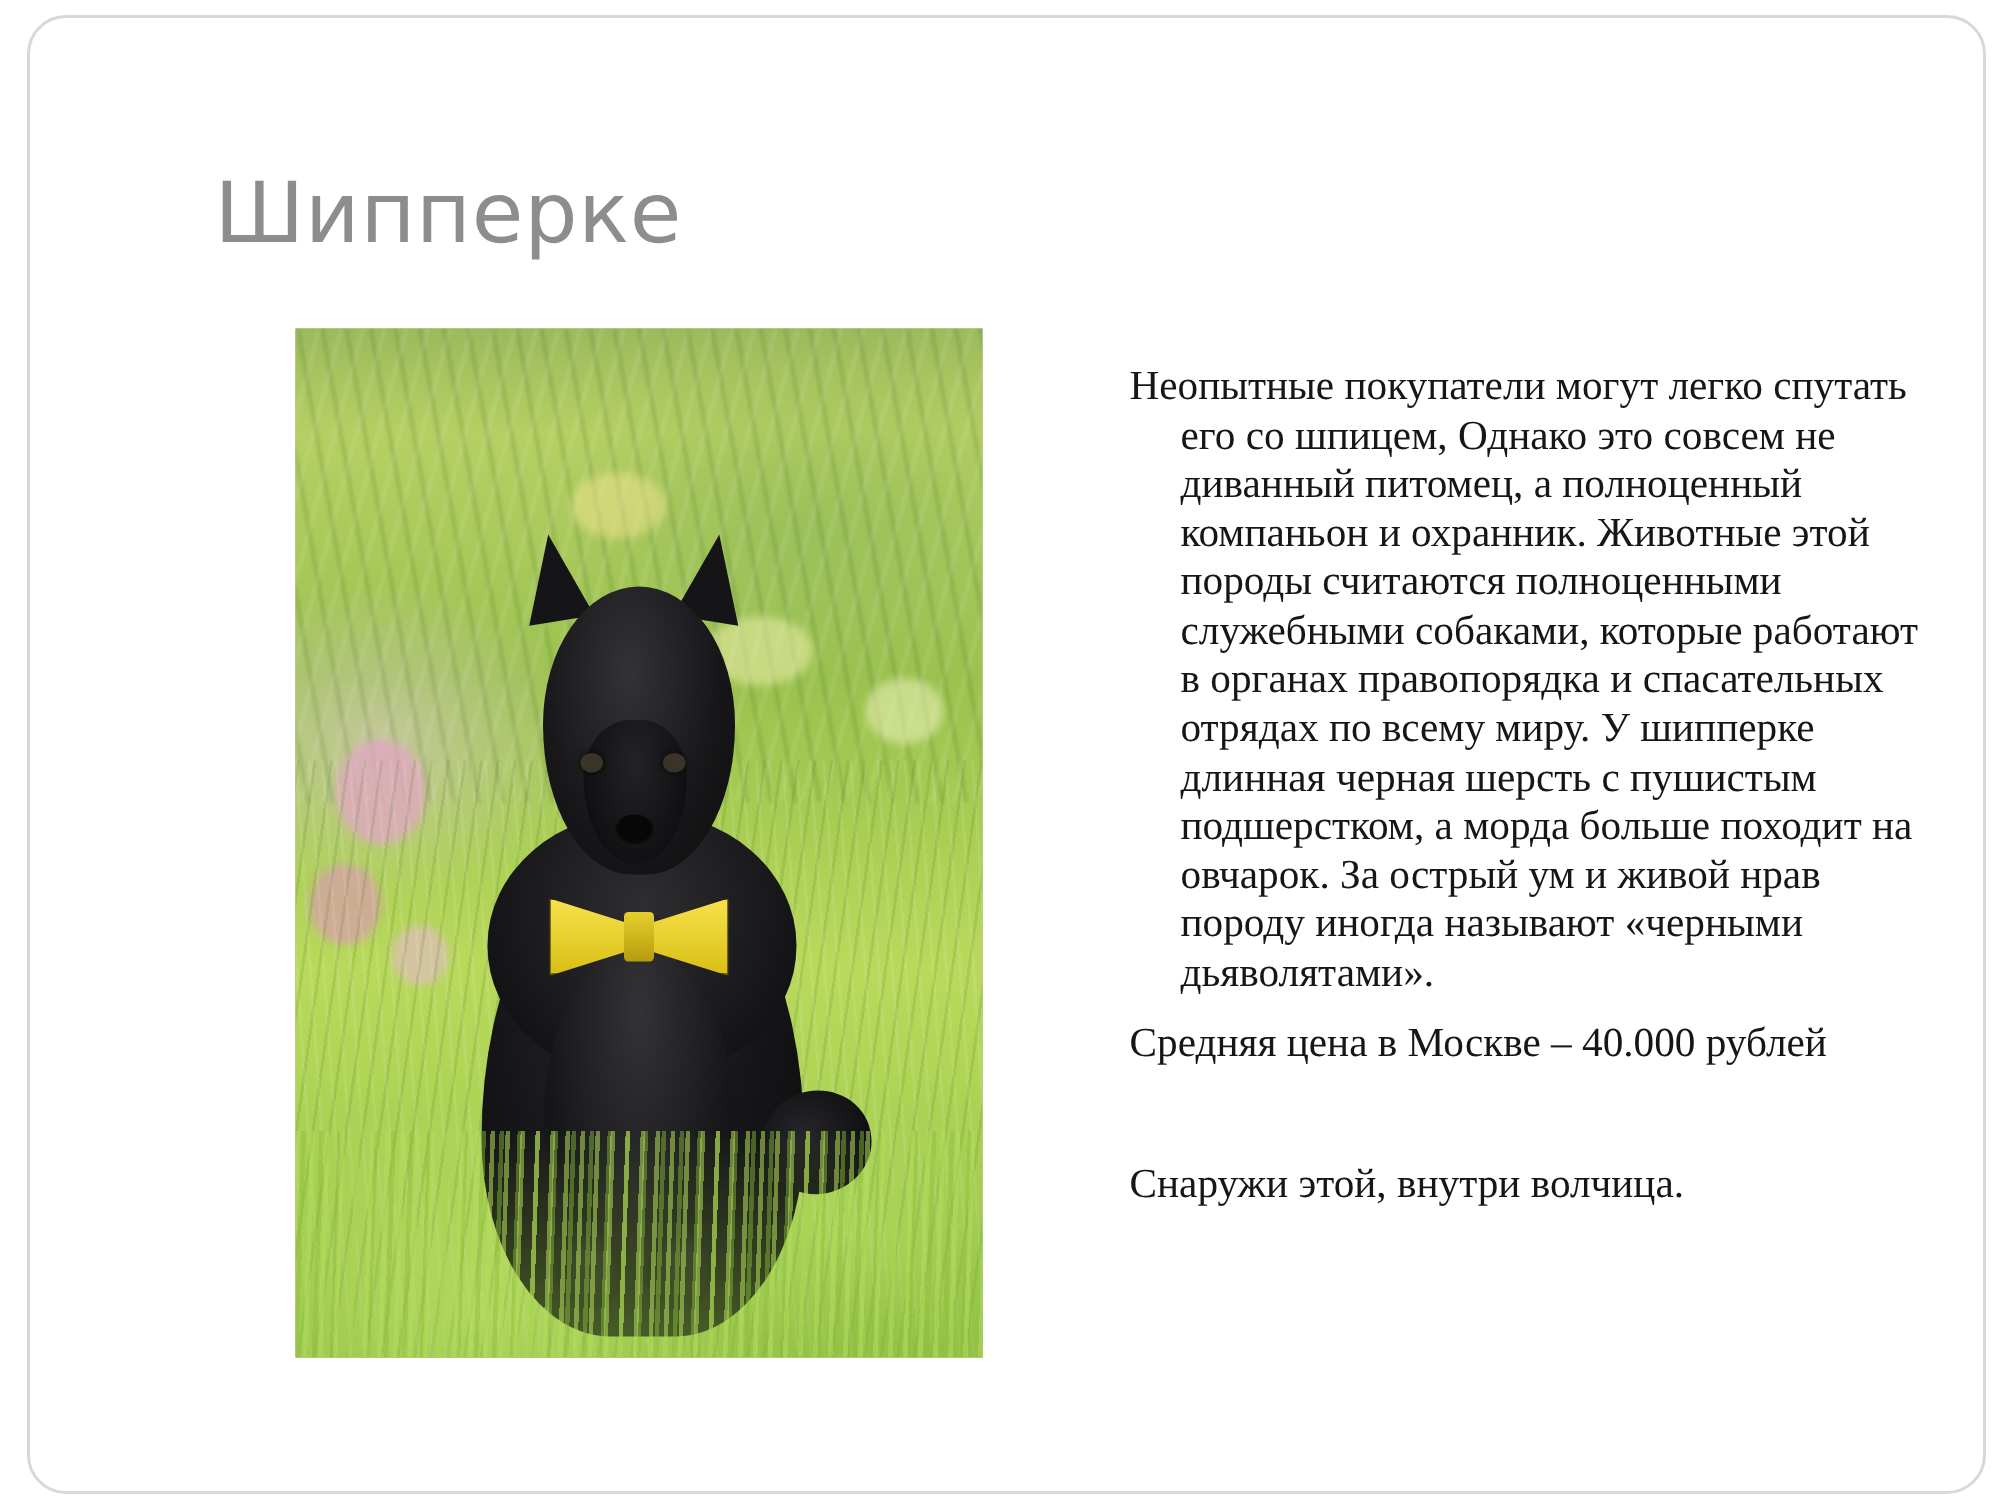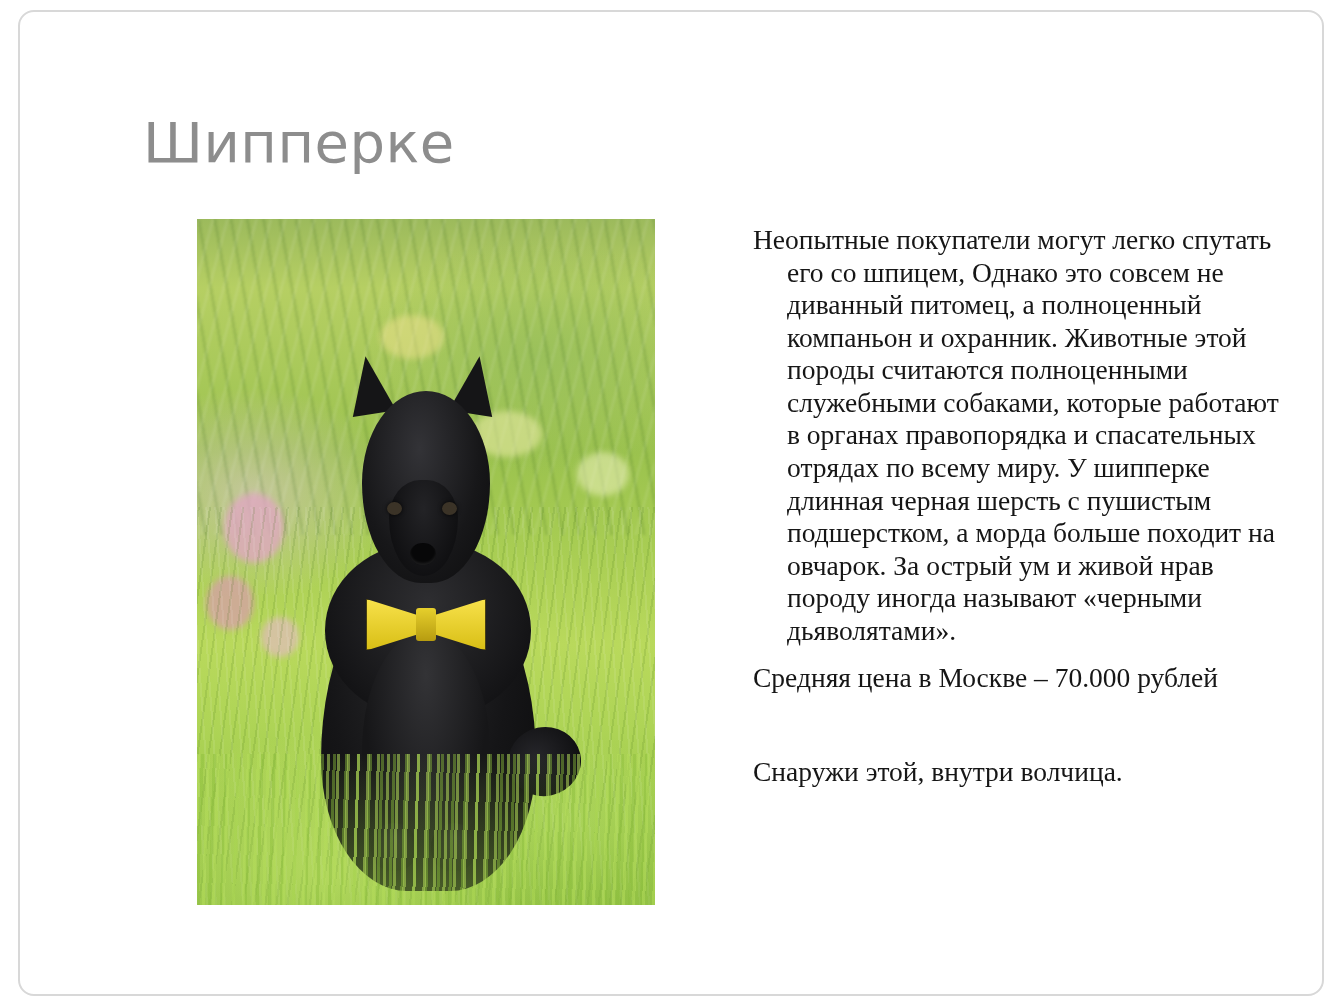--- a/index.html
+++ b/index.html
@@ -15,21 +15,21 @@
   }
 
   .slide {
     position: absolute;
     left: 18px;
     top: 10px;
     width: 1306px;
     height: 986px;
     background: #ffffff;
     border: 2px solid #d8d8d8;
-    border-radius: 16px;
+    border-radius: 26px;
     box-sizing: border-box;
     overflow: hidden;
   }
 
   .slide-title {
     position: absolute;
     left: 123px;
     top: 100px;
     font-family: "DejaVu Sans", sans-serif;
     font-size: 56px;
@@ -247,21 +247,21 @@
     position: absolute;
     left: 733px;
     top: 212px;
     width: 530px;
     font-family: "Liberation Serif", "DejaVu Serif", serif;
     color: #161616;
   }
   .para {
     font-size: 27.5px;
     line-height: 1.185;
-    margin: 0 0 4px 0;
+    margin: 17px 0 4px 0;
     padding-left: 34px;
     text-indent: -34px;
   }
   .para.hang {
     padding-left: 34px;
     text-indent: -34px;
   }
   .para.price {
     margin-top: 14px;
   }
@@ -310,17 +310,17 @@
           <div class="knot"></div>
         </div>
       </div>
 
       <div class="fg-grass"></div>
     </div>
   </div>
 
   <div class="text-col">
     <p class="para hang">Неопытные покупатели могут легко спутать его со шпицем, Однако это совсем не диванный питомец, а полноценный компаньон и охранник. Животные этой породы считаются полноценными служебными собаками, которые работают в органах правопорядка и спасательных отрядах по всему миру. У шипперке длинная черная шерсть с пушистым подшерстком, а морда больше походит на овчарок. За острый ум и живой нрав породу иногда называют «черными дьяволятами».</p>
-    <p class="para hang price">Средняя цена в Москве – 70.000 рублей</p>
+    <p class="para hang price">Средняя цена в Москве – 40.000 рублей</p>
     <p class="para tagline">Снаружи этой, внутри волчица.</p>
   </div>
 
 </div>
 
 </body></html>

